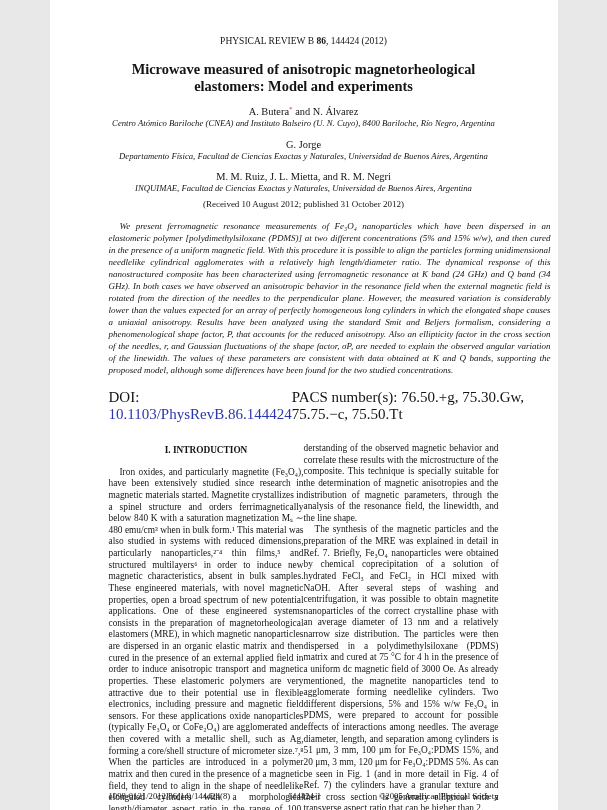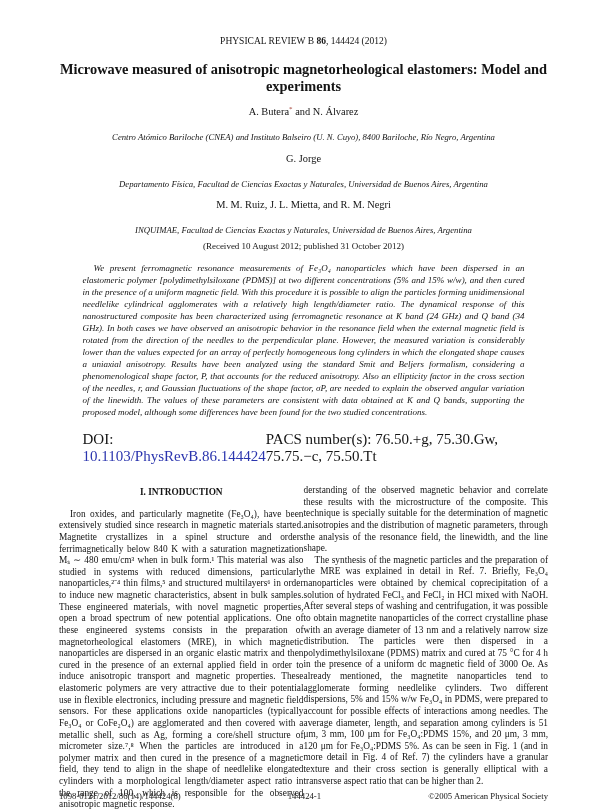--- a/index.html
+++ b/index.html
@@ -1,35 +1,35 @@
 <!DOCTYPE html>
 <html><head>
 <meta charset="utf-8">
 <style>
   html,body { margin:0; padding:0; background:#e8e8e8; }
   .page {
     position:relative;
-    width:607px; height:810px;
+    width:508px; height:810px;
     margin:0 auto;
     background:#ffffff;
     box-sizing:border-box;
     padding:36px 59px 0 59px;
     font-family:"Liberation Serif", serif;
     color:#141414;
     overflow:hidden;
   }
   .journal-line { text-align:center; font-size:9.5px; white-space:pre-wrap; }
   .journal-line .vol { font-weight:bold; }
   .paper-title {
     text-align:center; font-size:14.4px; font-weight:bold;
     margin:15px 0 0 0; line-height:17px;
   }
   .author-group { text-align:center; }
   .author-group .names { font-size:10.4px; white-space:pre-wrap; }
-  .author-group .affil { font-style:italic; font-size:8.7px; margin-top:15px; line-height:10.5px; }
+  .author-group .affil { font-style:italic; font-size:8.7px; margin-top:1px; line-height:10.5px; }
   .ag1 { margin-top:11px; }
   .ag2, .ag3 { margin-top:10px; }
   .footnote-marker { color:#a03a2e; font-size:7px; vertical-align:super; line-height:0; }
   .received { text-align:center; font-size:9px; margin-top:5px; }
   .abstract {
     width:442px; margin:11px auto 0 auto;
     text-align:justify; font-size:9px; line-height:12.05px;
     text-indent:11px;
     font-style:italic;
   }

